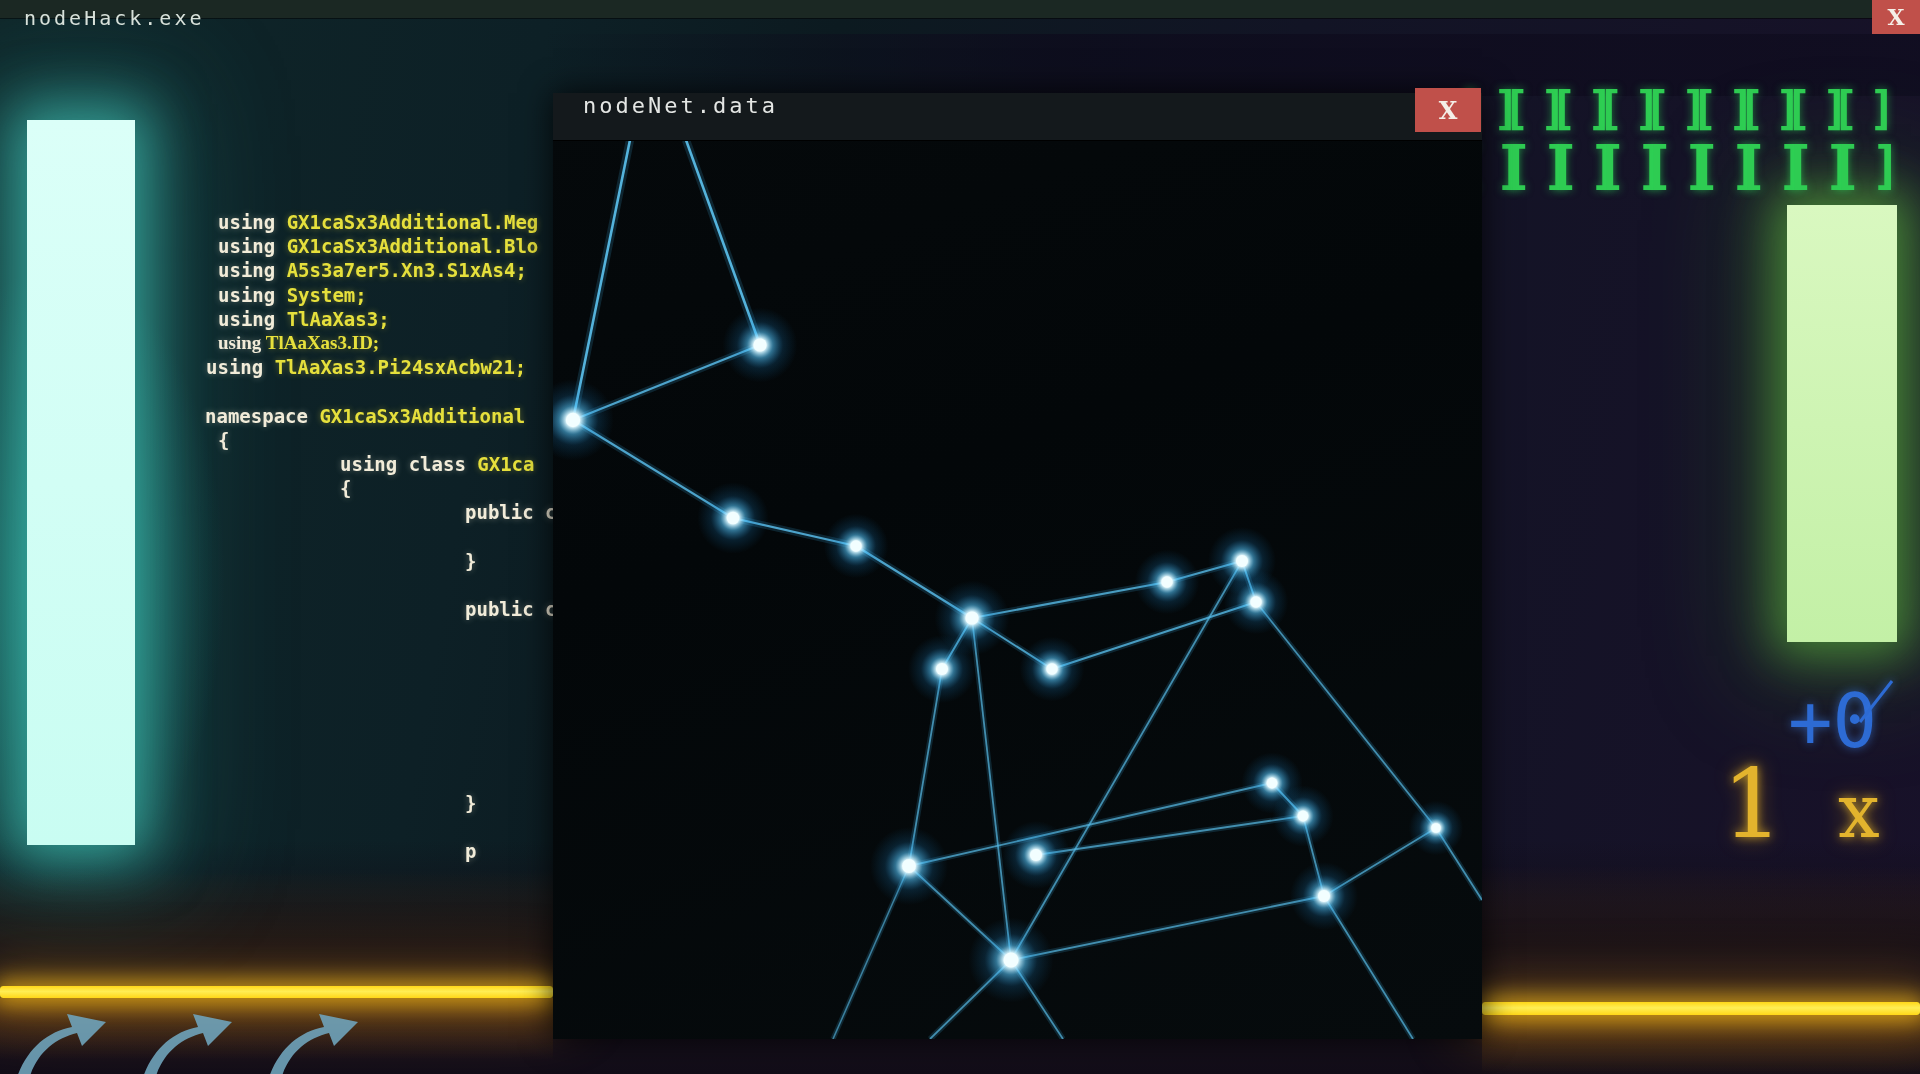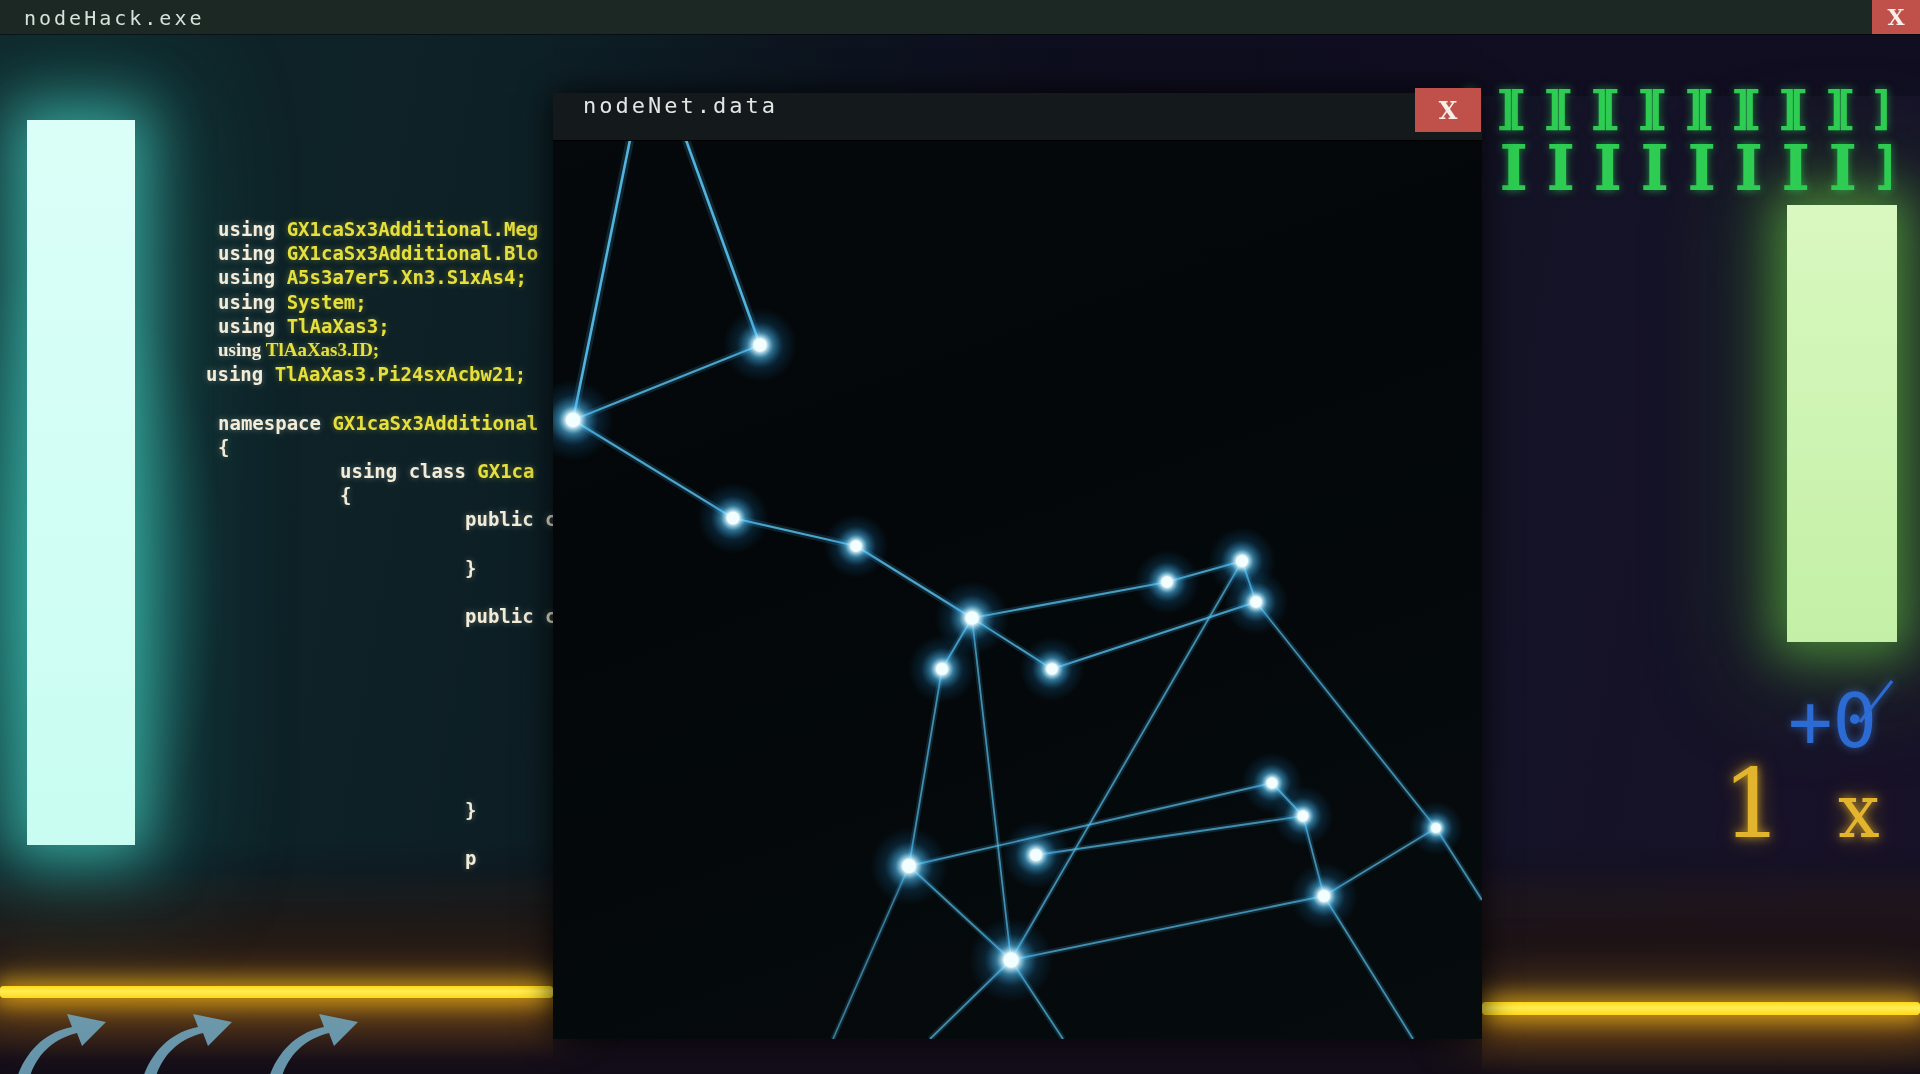--- a/index.html
+++ b/index.html
@@ -13,39 +13,39 @@
   #bg-top-strip{left:0;top:34px;width:1920px;height:62px;
     background:linear-gradient(90deg,rgba(10,24,28,0) 0%,rgba(10,24,28,0) 28%,rgba(13,11,28,.75) 55%,rgba(16,13,32,.85) 100%);}
   #bg-teal-glow{left:0;top:110px;width:420px;height:820px;
     background:radial-gradient(ellipse 220px 420px at 60px 470px,rgba(46,208,190,.32),rgba(46,208,190,.10) 55%,transparent 75%);}
   #bg-bottom-dark{left:0;top:840px;width:1920px;height:234px;
     background:linear-gradient(180deg,rgba(16,11,20,0) 0%,rgba(17,12,21,.85) 45%,#17101d 75%,#120d18 100%);}
   .warm-band{background:linear-gradient(180deg,rgba(130,80,14,0) 0%,rgba(150,92,16,.55) 100%);}
   .warm-under{background:linear-gradient(180deg,rgba(125,75,14,.5) 0%,rgba(40,25,20,0) 100%);}
 
   
-  #app-bar{left:0;top:0;width:1920px;height:34px;background:#1b2823;
+  #app-bar{left:0;top:0;width:1920px;height:18px;background:#1b2823;
     box-shadow:0 1px 0 rgba(0,0,0,.5);}
   #app-title{left:24px;top:6px;font-size:20px;letter-spacing:3px;color:#d8e1da;}
   .close-btn{background:#c0504a;color:#f4efe8;display:flex;align-items:center;justify-content:center;
     font-family:"DejaVu Serif","Liberation Serif",serif;font-weight:bold;cursor:pointer;}
   #app-close{right:0;top:0;width:48px;height:34px;font-size:22px;}
 
   
   #cyan-bar{left:27px;top:120px;width:108px;height:725px;
     background:linear-gradient(180deg,#dbfff8,#c9fdf2);
     box-shadow:0 0 55px 16px rgba(78,228,212,.55),0 0 120px 40px rgba(40,170,160,.30);}
   #green-bar{left:1787px;top:205px;width:110px;height:437px;
     background:linear-gradient(180deg,#d9f8c0,#c3f0a6);
     box-shadow:0 0 45px 14px rgba(110,215,70,.5),0 0 110px 36px rgba(60,150,40,.28);}
 
   
   #code-panel{left:0;top:95px;width:553px;height:780px;overflow:hidden;}
   .code-line{position:absolute;left:218px;white-space:pre;font-size:19px;font-weight:bold;
-    line-height:24.2px;height:24.2px;margin-top:7px;}
+    line-height:24.2px;height:24.2px;}
   .ck{color:#f2ecd9;text-shadow:0 0 6px rgba(250,245,220,.35);}
   .cy{color:#e6e03c;text-shadow:0 0 6px rgba(235,225,60,.40);}
 
   
   .bracket-row{display:flex;color:#2ecc52;text-shadow:0 0 8px rgba(46,220,90,.55);
     font-size:47px;font-weight:bold;}
   .bracket-pair{width:47px;display:inline-flex;justify-content:flex-start;gap:9px;}
   #bracket-row-1{left:1455px;top:80px;}
   #bracket-row-2{left:1455px;top:136px;font-size:51px;}
 
@@ -97,21 +97,21 @@
 
 <div class="abs" id="code-panel">
     <div class="code-line" style="top: 115px; left: 218px;"><span class="ck">using </span><span class="cy">GX1caSx3Additional.Meg</span></div>
     <div class="code-line" style="top: 139.2px; left: 218px;"><span class="ck">using </span><span class="cy">GX1caSx3Additional.Blo</span></div>
     <div class="code-line" style="top: 163.4px; left: 218px;"><span class="ck">using </span><span class="cy">A5s3a7er5.Xn3.S1xAs4;</span></div>
     <div class="code-line" style="top: 187.6px; left: 218px;"><span class="ck">using </span><span class="cy">System;</span></div>
     <div class="code-line" style="top: 211.8px; left: 218px;"><span class="ck">using </span><span class="cy">TlAaXas3;</span></div>
     <div class="code-line" style="top: 236px; left: 218px; font-family: Liberation Serif, serif;"><span class="ck">using </span><span class="cy">TlAaXas3.ID;</span></div>
     <div class="code-line" style="top: 260.2px; left: 206px;"><span class="ck">using </span><span class="cy">TlAaXas3.Pi24sxAcbw21;</span></div>
     <div class="code-line" style="top: 284.4px; left: 218px;">&nbsp;</div>
-    <div class="code-line" style="top: 308.6px; left: 218px;"><span class="ck">namespace </span><span class="cy">GX1caSx3Additional</span></div>
+    <div class="code-line" style="top: 308.6px; left: 205px;"><span class="ck">namespace </span><span class="cy">GX1caSx3Additional</span></div>
     <div class="code-line" style="top: 332.8px; left: 218px;"><span class="ck">{</span></div>
     <div class="code-line" style="top: 357px; left: 340px;"><span class="ck">using class </span><span class="cy">GX1ca</span></div>
     <div class="code-line" style="top: 381.2px; left: 340px;"><span class="ck">{</span></div>
     <div class="code-line" style="top: 405.4px; left: 465px;"><span class="ck">public c</span></div>
     <div class="code-line" style="top: 429.6px; left: 465px;">&nbsp;</div>
     <div class="code-line" style="top: 453.8px; left: 465px;"><span class="ck">}</span></div>
     <div class="code-line" style="top: 478px; left: 465px;">&nbsp;</div>
     <div class="code-line" style="top: 502.2px; left: 465px;"><span class="ck">public c</span></div>
     <div class="code-line" style="top: 526.4px; left: 465px;">&nbsp;</div>
     <div class="code-line" style="top: 550.6px; left: 465px;">&nbsp;</div>

